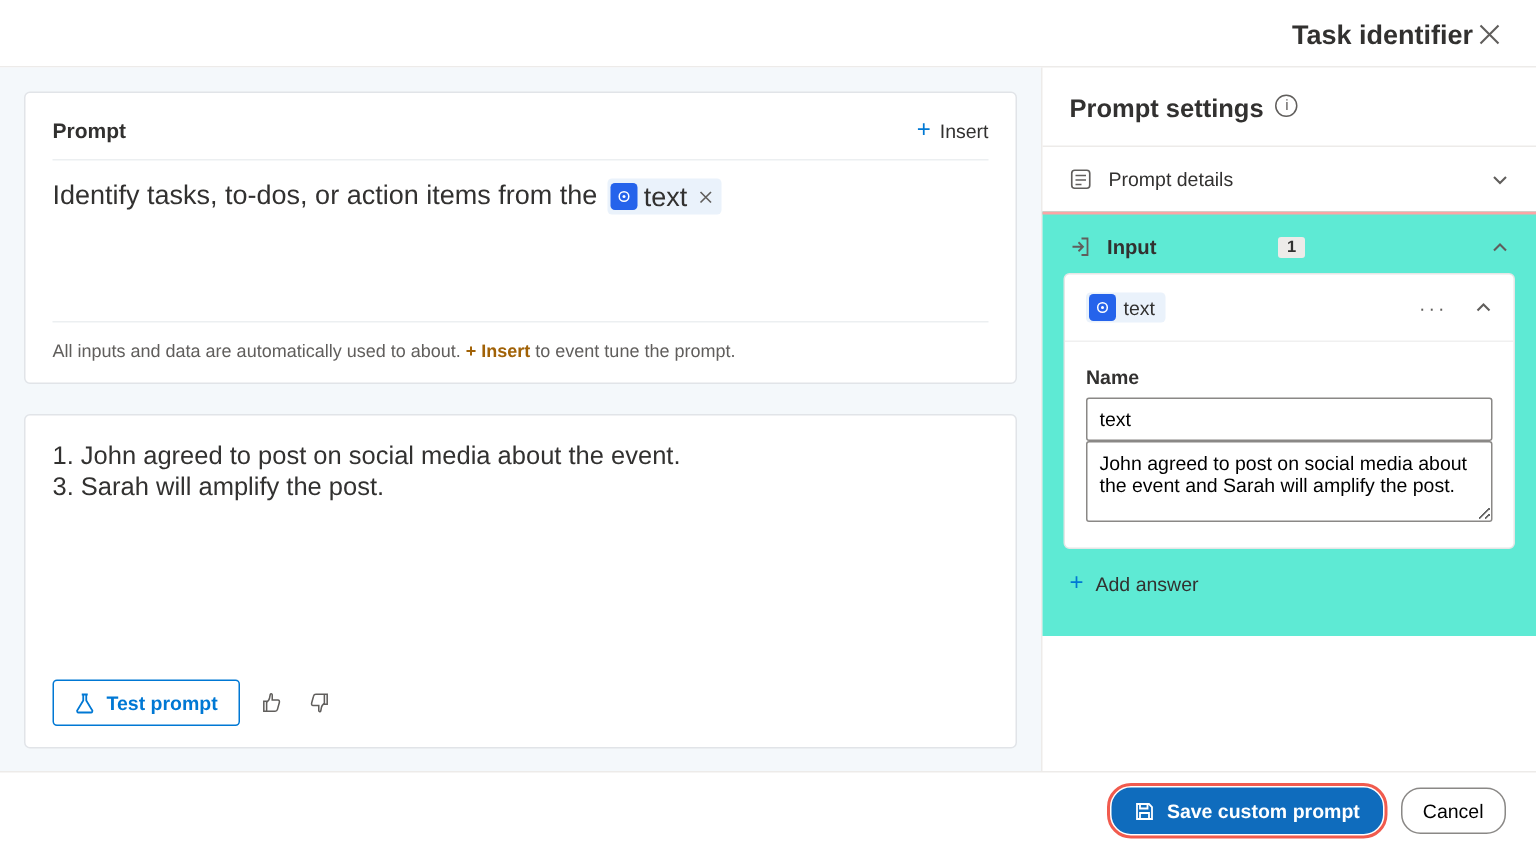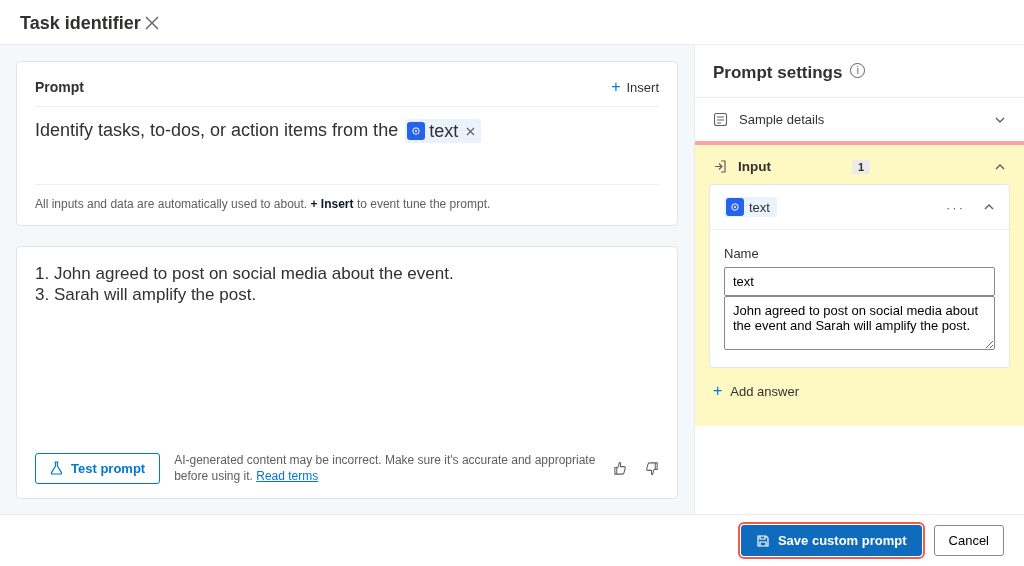--- a/index.html
+++ b/index.html
@@ -8,21 +8,21 @@
     font-size: 13px;
     color: #323130;
     background: #fff;
     width: 1024px;
     height: 566px;
     overflow: hidden;
   }
   .header {
     display: flex;
     align-items: center;
-    justify-content: flex-start;
+    justify-content: flex-end;
     padding: 12px 20px 10px 20px;
     border-bottom: 1px solid #edebe9;
   }
   .header h1 { font-size: 18px; font-weight: 600; }
   .close-x { font-size: 16px; color: #605e5c; cursor: pointer; padding: 4px; }
   .body {
     display: flex;
     height: 470px;
   }
   .left-col {
@@ -65,29 +65,29 @@
     padding: 1px 6px 1px 2px;
     margin: 0 2px;
     vertical-align: middle;
   }
   .chip .chip-icon {
     width: 18px; height: 18px; background: #2563eb; border-radius: 3px;
     display: inline-flex; align-items: center; justify-content: center;
     color: #fff; font-size: 10px;
   }
   .chip .chip-x { color: #605e5c; font-size: 11px; cursor: pointer; margin-left: 4px; }
-  .prompt-card { height: 165px; }
+  .prompt-card { height: 195px; }
   .hint {
     margin-top: auto;
     padding-top: 12px;
     border-top: 1px solid #eceff1;
     color: #605e5c;
     font-size: 12px;
   }
-  .hint b { font-weight: 600; color: #0f172a; }
+  .hint b { font-weight: 600; color: #a16207; }
   .response-card { flex: 1; }
   .expand-icon { width: 14px; height: 14px; color: #605e5c; }
   .response-body { font-size: 17px; line-height: 21px; }
   .response-footer {
     margin-top: auto;
     display: flex;
     align-items: center;
     gap: 14px;
     padding-top: 10px;
   }
@@ -132,22 +132,22 @@
   }
   .section-row .sec-icon { width: 16px; color: #605e5c; }
   .section-row .sec-title { flex: 1; font-size: 13px; }
   .chev { color: #605e5c; font-size: 14px; }
   .count-badge {
     background: #edebe9; color: #323130; font-size: 11px;
     padding: 1px 6px; border-radius: 2px; font-weight: 600;
   }
   .input-body {
     padding: 0 14px 12px 14px;
-    background: #fef9c3;
-    border-top: 4px solid #fca5a5;
+    background: #5eead4;
+    border-top: 2px solid #fca5a5;
   }
   .input-section-head {
     display: flex; align-items: center;
     padding: 14px 4px 10px 4px;
     gap: 10px;
   }
   .input-section-head .sec-title { flex: 1; font-weight: 600; font-size: 13.5px; }
   .input-card {
     background: #fff;
     border: 1px solid #e6e6e6;
@@ -163,21 +163,21 @@
     background: #eaf2fb;
     padding: 1px 7px 1px 2px; border-radius: 3px;
   }
   .input-chip .chip-icon {
     width: 18px; height: 18px; background: #2563eb; border-radius: 3px;
     display: flex; align-items: center; justify-content: center; color: #fff; font-size: 10px;
   }
   .input-card-head .spacer { flex: 1; }
   .dots { color: #605e5c; letter-spacing: 2px; cursor: pointer; }
   .input-card-body { padding: 10px 14px 14px 14px; }
-  .field-label { font-size: 13px; font-weight: 400; margin: 6px 0; }
+  .field-label { font-size: 13px; font-weight: 700; margin: 6px 0; }
   .text-input {
     width: 100%; border: 1px solid #8a8886; padding: 6px 8px;
     font-family: inherit; font-size: 13px; border-radius: 2px;
   }
   textarea.text-input { resize: both; height: 54px; }
   .add-input {
     display: flex; align-items: center; gap: 8px;
     padding: 14px 4px; color: #323130; cursor: pointer; font-size: 13px;
   }
   .add-input .plus { color: #0078d4; font-size: 16px; }
@@ -189,21 +189,21 @@
     border-top: 1px solid #edebe9;
     background: #fff;
     display: flex;
     align-items: center;
     justify-content: flex-end;
     gap: 12px;
     padding: 0 20px;
   }
   .btn {
     padding: 7px 14px;
-    border-radius: 3px;
+    border-radius: 13px;
     font-size: 13px;
     cursor: pointer;
     border: 1px solid #8a8886;
     background: #fff;
   }
   .btn-primary {
     background: #0f6cbd;
     border-color: #0f6cbd;
     color: #fff;
     font-weight: 600;
@@ -265,23 +265,20 @@
       </div>
       <div class="response-footer">
         <button class="test-btn">
           <span>
             <svg width="13" height="14" viewBox="0 0 13 14">
                 <path d="M4.5 1 h4 M5.5 1 v4 l-3.8 6.3 a1 1 0 0 0 .9 1.7 h7.8 a1 1 0 0 0 .9-1.7 L7.5 5 V1" fill="none" stroke="#0078d4" stroke-width="1.2"></path>
               </svg>
           </span>
           <span>Test prompt</span>
         </button>
-        <div class="disclaimer">
-          <span>AI-generated content may be incorrect. Make sure it's accurate and appropriate before using it. </span><a href="#">Read terms</a>
-        </div>
         <div class="thumbs">
           <span>
             <svg width="15" height="15" viewBox="0 0 16 16">
                 <path d="M2 7 h2 v7 H2 z M4 8 c0-1 1.5-1 2-3 l.6-3 c.1-.6 1.4-.6 1.4.5 v3.5 h4 c1 0 1.3 1 1 2 l-1.3 4.7 c-.2.8-.8 1.3-1.7 1.3 H4 z" fill="none" stroke="currentColor" stroke-width="1.1"></path>
               </svg>
           </span>
           <span>
             <svg width="15" height="15" viewBox="0 0 16 16">
                 <path d="M14 9 h-2 V2 h2 z M12 8 c0 1-1.5 1-2 3 l-.6 3 c-.1.6-1.4.6-1.4-.5 V10 H4 c-1 0-1.3-1-1-2 l1.3-4.7 C4.5 2.5 5.1 2 6 2 h6 z" fill="none" stroke="currentColor" stroke-width="1.1"></path>
               </svg>
@@ -298,21 +295,21 @@
       <span class="info-icon">i</span>
     </div>
 
     <div class="section-row">
       <span class="sec-icon">
         <svg width="15" height="15" viewBox="0 0 15 15">
             <rect x="1.5" y="1.5" width="12" height="12" rx="2" fill="none" stroke="currentColor" stroke-width="1.1"></rect>
             <path d="M4 5h7M4 8h7M4 11h4" stroke="currentColor" stroke-width="1.1"></path>
           </svg>
       </span>
-      <span class="sec-title">Sample details</span>
+      <span class="sec-title">Prompt details</span>
       <span class="chev">
         <svg width="12" height="12" viewBox="0 0 12 12">
             <path d="M2 4 l4 4 4-4" fill="none" stroke="currentColor" stroke-width="1.4"></path>
           </svg>
       </span>
     </div>
 
     <div class="input-body">
       <div class="input-section-head">
         <span class="sec-icon">

